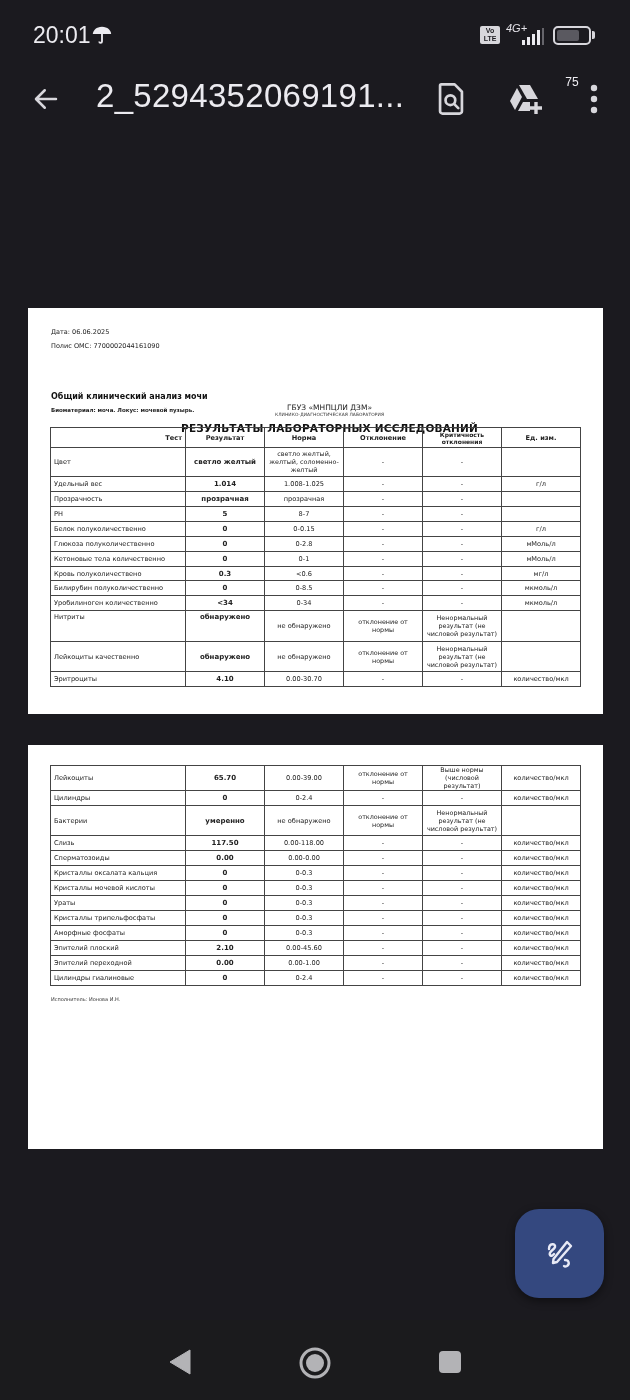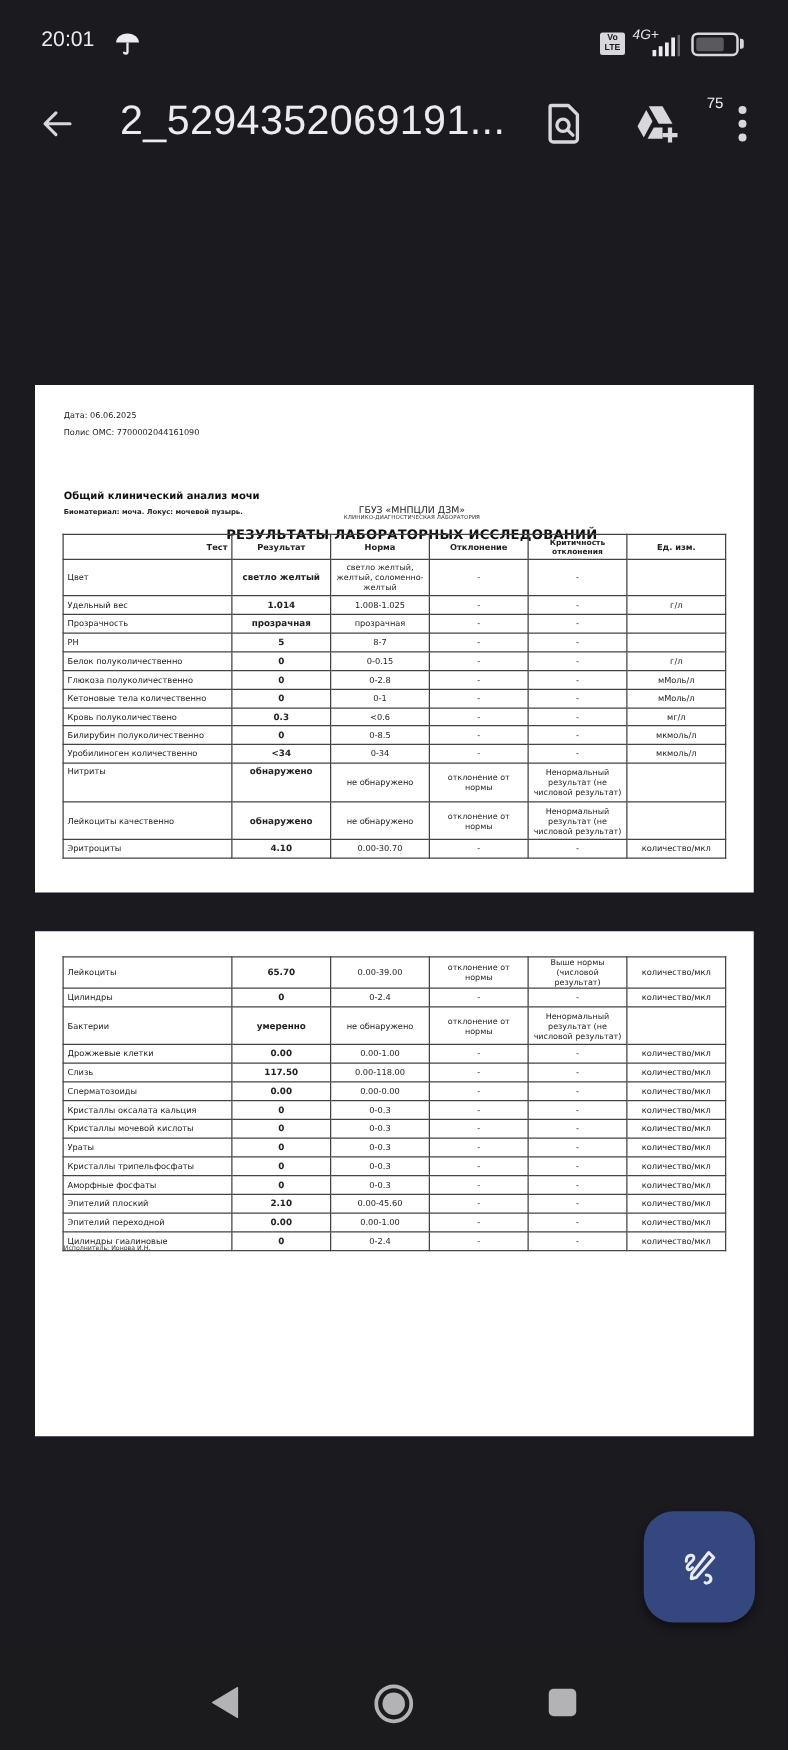--- a/index.html
+++ b/index.html
@@ -1,21 +1,21 @@
 <!DOCTYPE html>
 <html><head>
 <meta charset="utf-8">
 <style>
   * { box-sizing: border-box; margin: 0; padding: 0; }
   html, body { width: 630px; height: 1400px; background: #1b1a1f; overflow: hidden; }
   body { position: relative; font-family: "DejaVu Sans", sans-serif; color: #e6e4ea; }
 
   
   .status-bar { position: absolute; left: 0; top: 0; width: 630px; height: 70px; }
-  .status-time { position: absolute; left: 33px; top: 22px; font-size: 17px; color: #ecebf0; font-family: "Liberation Sans", sans-serif; }
+  .status-time { position: absolute; left: 33px; top: 22px; font-size: 23px; color: #ecebf0; font-family: "Liberation Sans", sans-serif; }
   .umbrella { position: absolute; left: 91px; top: 24px; width: 22px; height: 22px; }
   .volte { position: absolute; left: 480px; top: 26px; width: 20px; height: 18px; background: #d8d7dc; border-radius: 2px; color: #1b1a1f; font-size: 7px; font-weight: bold; line-height: 8px; text-align: center; padding-top: 1px; font-family: "Liberation Sans", sans-serif; }
   .net-label { position: absolute; left: 506px; top: 22px; font-size: 11px; color: #e6e4ea; font-family: "Liberation Sans", sans-serif; font-style: italic; }
   .signal { position: absolute; left: 516px; top: 28px; width: 30px; height: 18px; }
   .battery { position: absolute; left: 553px; top: 26px; width: 38px; height: 19px; border: 2px solid #d8d7dc; border-radius: 5px; }
   .battery-fill { position: absolute; left: 2px; top: 2px; height: 11px; width: 22px; background: #5a5960; border-radius: 2px; }
   .battery-text { position: absolute; left: 0; top: 0; width: 34px; text-align: center; font-size: 12px; line-height: 15px; color: #f0eff4; font-family: "Liberation Sans", sans-serif; margin-top: 47px; }
   .battery-tip { position: absolute; left: 592px; top: 31px; width: 3px; height: 8px; background: #d8d7dc; border-radius: 0 2px 2px 0; }
 
   
@@ -284,28 +284,20 @@
       </tr>
       <tr style="height:30px">
         <td>Бактерии</td>
         <td class="b">умеренно</td>
         <td class="c">не обнаружено</td>
         <td class="small">отклонение от нормы</td>
         <td class="small">Ненормальный результат (не числовой результат)</td>
         <td class="c"></td>
       </tr>
       <tr style="height:15px">
-        <td>Дрожжевые клетки</td>
-        <td class="b">0.00</td>
-        <td class="c">0.00-1.00</td>
-        <td class="c">-</td>
-        <td class="c">-</td>
-        <td class="c">количество/мкл</td>
-      </tr>
-      <tr style="height:15px">
         <td>Слизь</td>
         <td class="b">117.50</td>
         <td class="c">0.00-118.00</td>
         <td class="c">-</td>
         <td class="c">-</td>
         <td class="c">количество/мкл</td>
       </tr>
       <tr style="height:15px">
         <td>Сперматозоиды</td>
         <td class="b">0.00</td>

